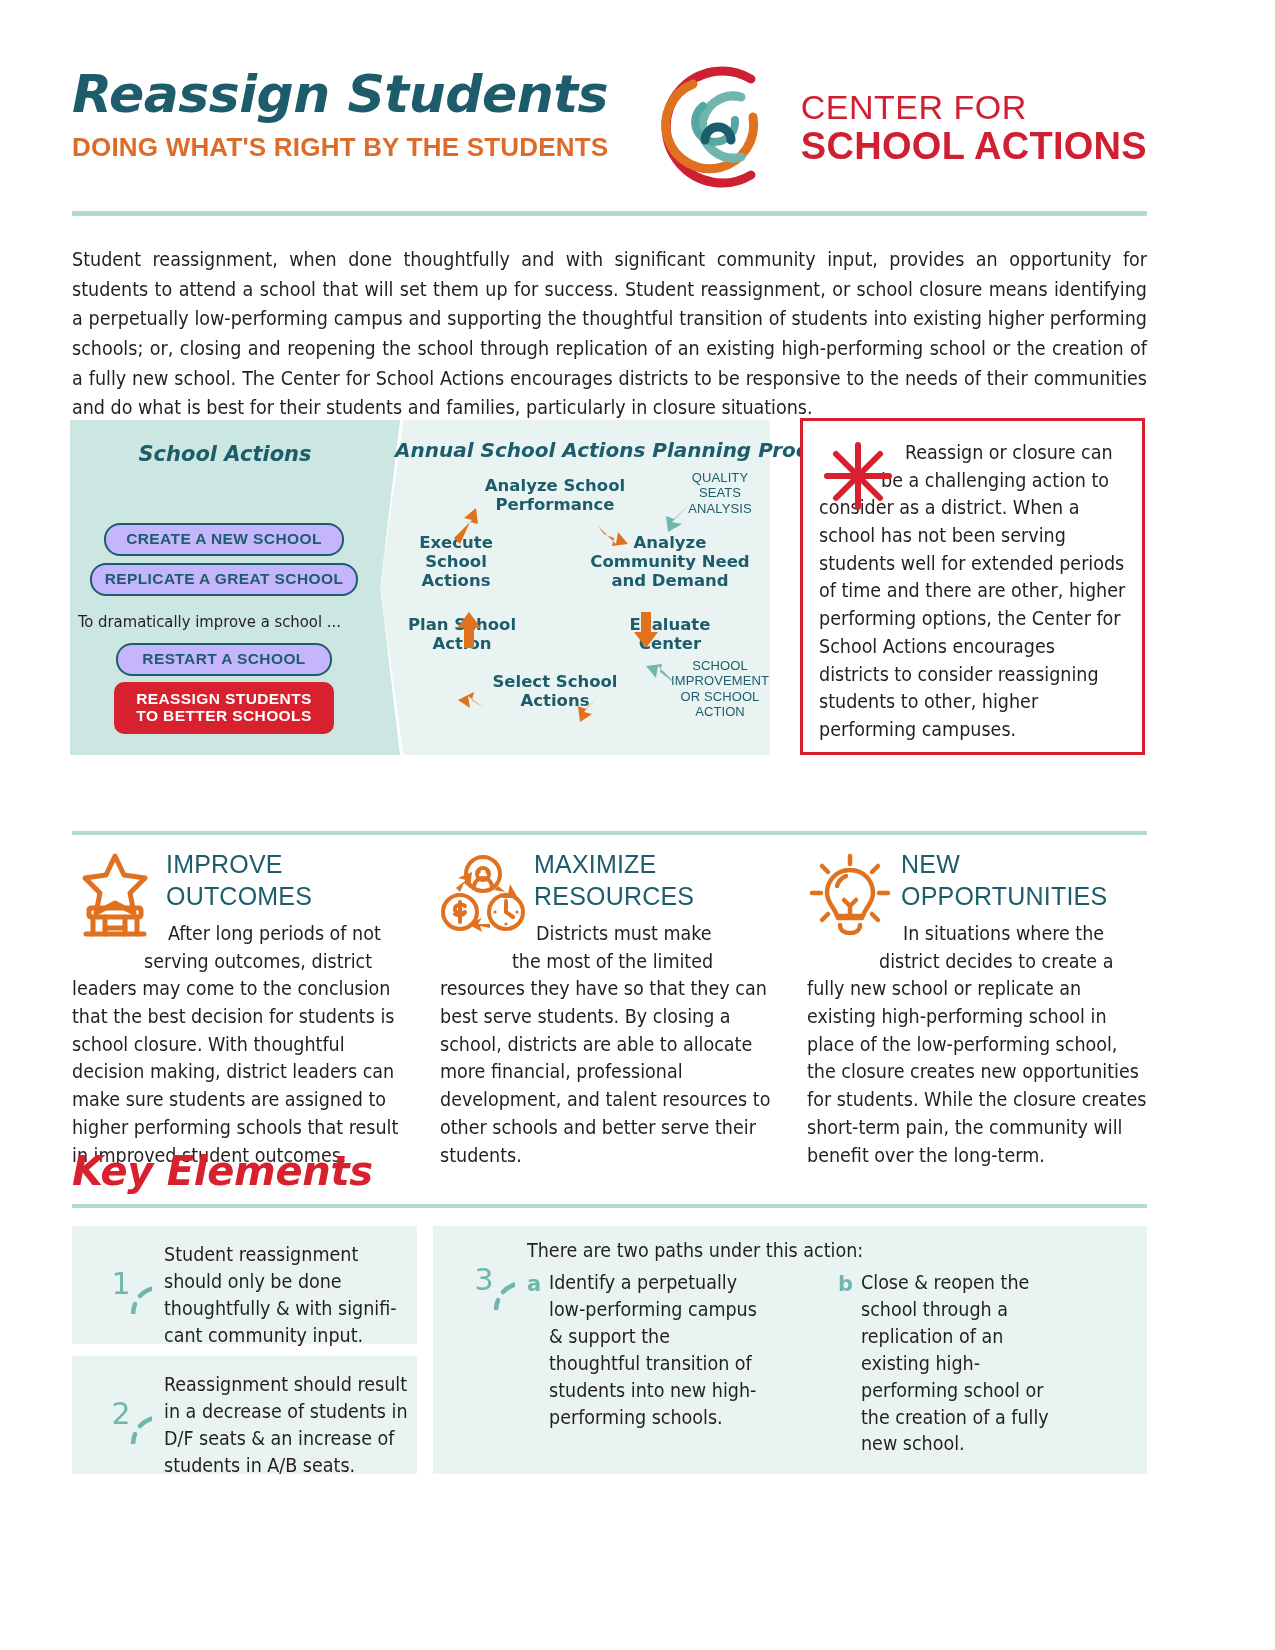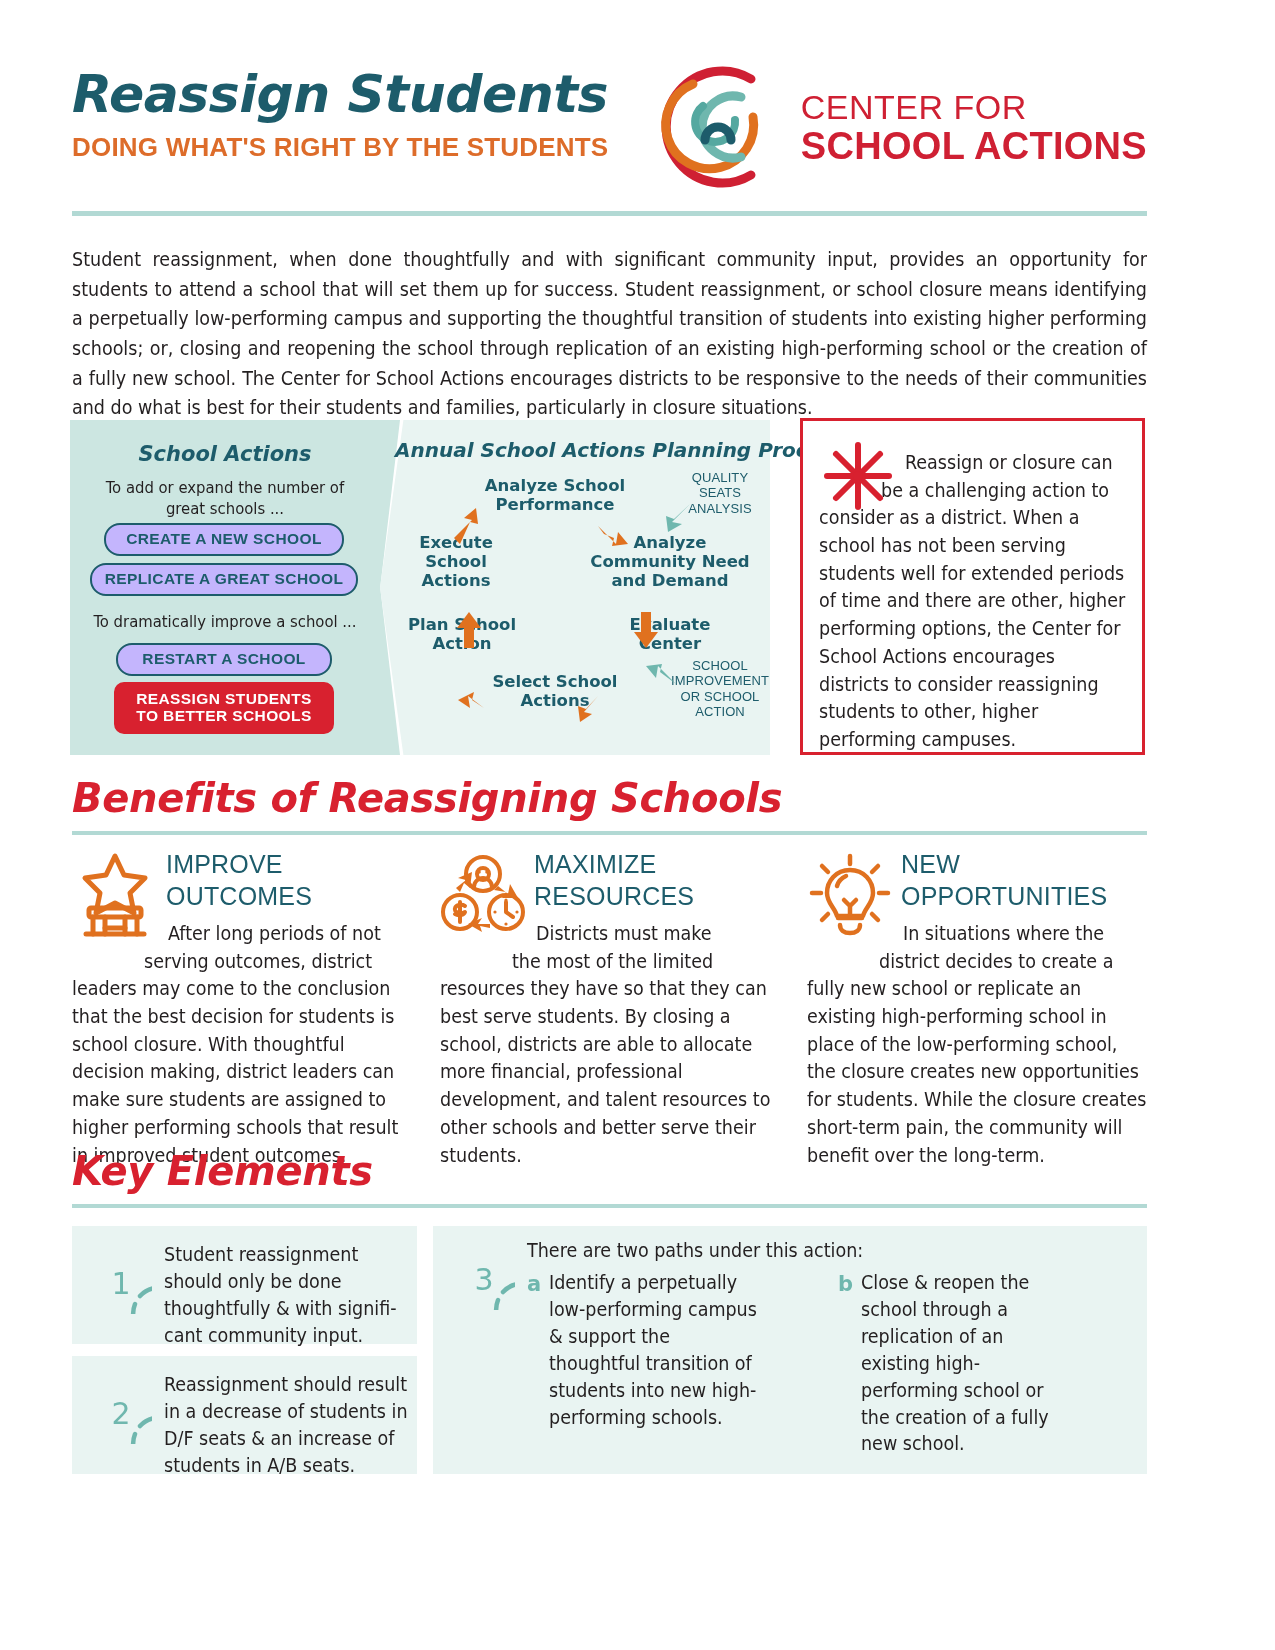--- a/index.html
+++ b/index.html
@@ -204,21 +204,21 @@
   .why-star {
     position: absolute;
     left: 20px; top: 20px;
     width: 70px; height: 70px;
   }
   .why-body {
     font-family: "DejaVu Sans Condensed", "DejaVu Sans", sans-serif;
     font-size: 19.5px;
     line-height: 1.42;
     color: #231f20;
-    margin-top: 12px;
+    margin-top: 2px;
   }
   .why-body .indent { display: inline-block; width: 86px; }
   .why-body .indent2 { display: inline-block; width: 62px; }
 
   
   .section-head {
     position: absolute;
     font-family: "DejaVu Sans", sans-serif;
     font-style: italic; font-weight: bold;
     font-size: 40px;
@@ -313,26 +313,25 @@
 
   <div class="hr-teal" style="left:72px; top:211px; width:1075px;"></div>
 
   <p class="intro">Student reassignment, when done thoughtfully and with significant community input, provides an opportunity for students to attend a school that will set them up for success. Student reassignment, or school closure means identifying a perpetually low-performing campus and supporting the thoughtful transition of students into existing higher performing schools; or, closing and reopening the school through replication of an existing high-performing school or the creation of a fully new school. The Center for School Actions encourages districts to be responsive to the needs of their communities and do what is best for their students and families, particularly in closure situations.</p>
 
   <div class="diagram-wrap">
     <div class="panel-left"></div>
     <div class="panel-right"></div>
 
     <div class="sa-title">School Actions</div>
-    <div class="sa-sub" style="left:15px; top:58px; width:280px;">To add or expand the number of great schools ...</div>
 
     <div class="pill" style="left:34px; top:103px; width:240px;">CREATE A NEW SCHOOL</div>
     <div class="pill" style="left:20px; top:143px; width:268px;">REPLICATE A GREAT SCHOOL</div>
 
-    <div class="sa-sub" style="left:8px; top:192px; width:294px; text-align:center;">To dramatically improve a school ...</div>
+    <div class="sa-sub" style="left:8px; top:192px; width:294px; text-align:left;">To dramatically improve a school ...</div>
 
     <div class="pill" style="left:46px; top:223px; width:216px;">RESTART A SCHOOL</div>
     <div class="pill red" style="left:44px; top:262px; width:220px;">
       <div>REASSIGN STUDENTS</div>
       <div>TO BETTER SCHOOLS</div>
     </div>
 
     <div class="cycle-title">Annual School Actions Planning Process</div>
 
     <div class="cyc-node" style="left:395px; top:56px; width:180px;">
@@ -414,21 +413,20 @@
       </g>
       <circle cx="35" cy="35" r="5" fill="#d8212f"></circle>
     </svg>
     <div class="why-body">
       <span class="indent"></span><span>Reassign or closure can</span>
       <span class="indent2"></span><span>be a challenging action</span>
       <span>to consider as a district. When a school has not been serving students well for extended periods of time and there are other, higher performing options, the Center for School Actions encourages districts to consider reassigning students to other, higher performing campuses.</span>
     </div>
   </div>
 
-  <div class="section-head" style="left:72px; top:775px;">Benefits of Reassigning Schools</div>
   <div class="hr-teal" style="left:72px; top:831px; width:1075px; height:4px;"></div>
 
   <div class="benefits">
 
     <div class="benefit-col" style="left:0;">
       <svg class="b-icon" viewBox="0 0 86 86">
         <g fill="none" stroke="#e0711f" stroke-width="5" stroke-linejoin="round" stroke-linecap="round">
           <path d="M 43 4 L 52 23 L 73 26 L 58 41 L 62 61 L 43 51 L 24 61 L 28 41 L 13 26 L 34 23 Z"></path>
           <rect x="17" y="56" width="52" height="9" rx="2"></rect>
           <path d="M 21 65 L 21 82 M 33 65 L 33 82 M 53 65 L 53 82 M 65 65 L 65 82"></path>

